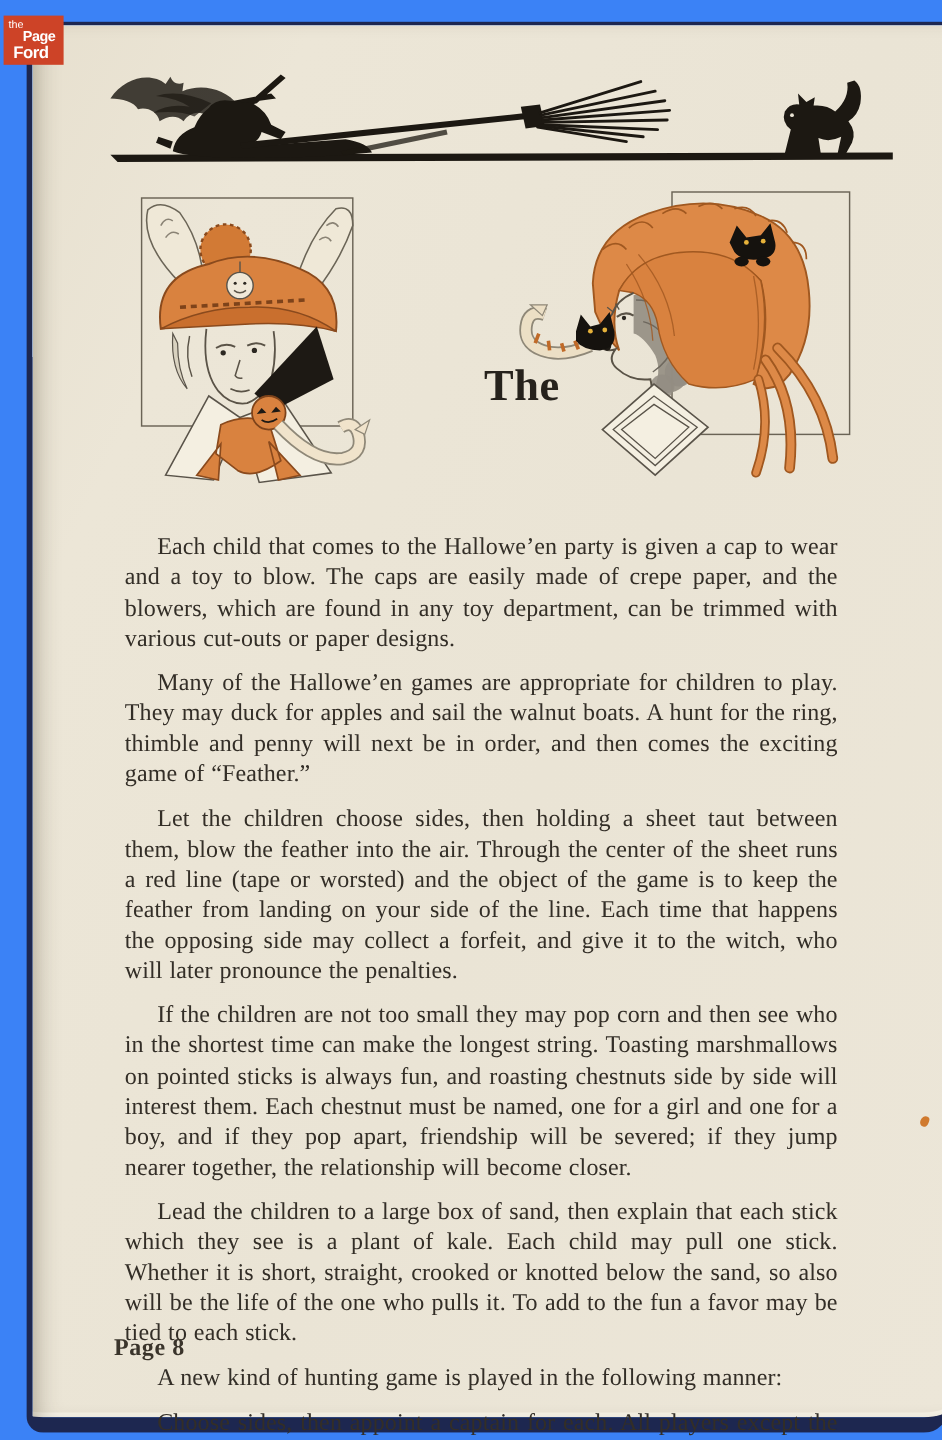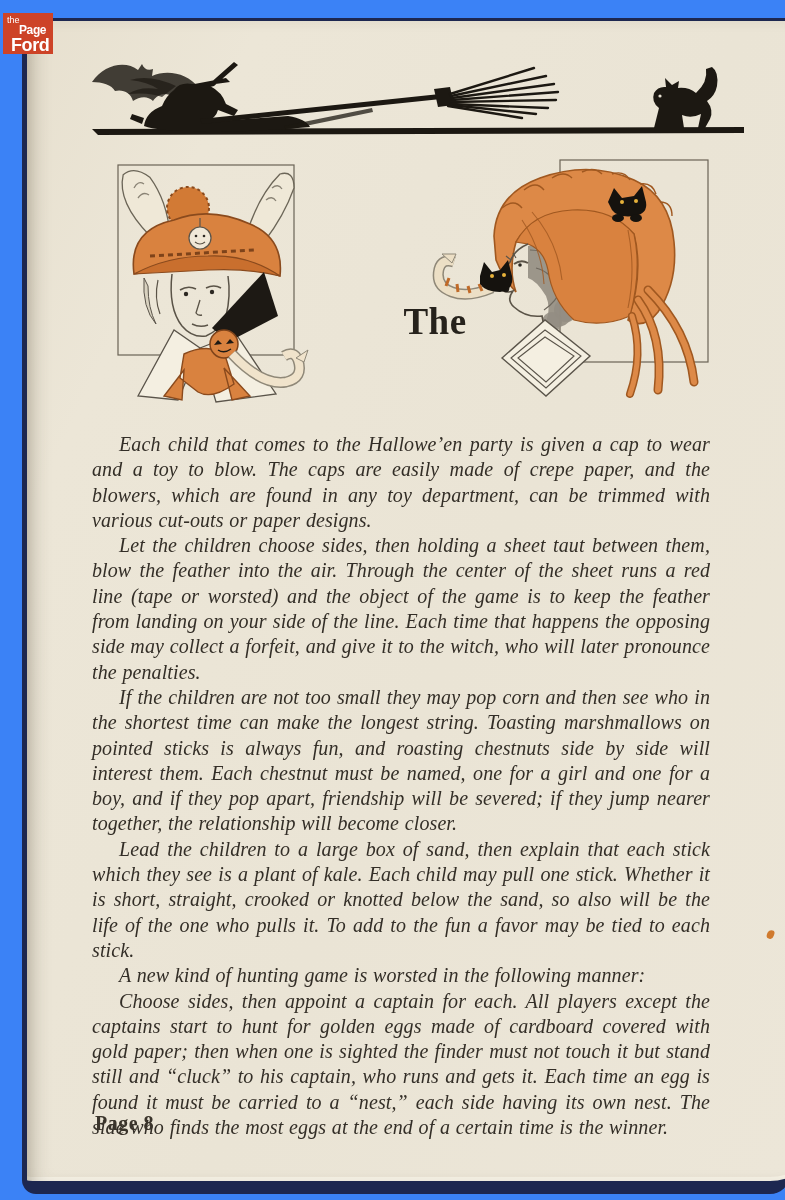--- a/index.html
+++ b/index.html
@@ -10,31 +10,31 @@
         background:linear-gradient(115deg,#e7e0cf 0%,#ece6d7 18%,#eae4d5 55%,#ece6d8 100%);
         border-left:5px solid #1d2750;border-top:3px solid #1d2750;border-bottom:13px solid #1d2750;
         border-radius:2px 0 20px 14px;
         box-shadow:inset 14px 0 22px -14px rgba(60,50,30,.45), inset 0 -4px 0 #f6f2e6;}
   
   .logo{position:absolute;left:3px;top:13px;width:50px;height:41px;background:#cd4327;
         z-index:5;color:#fff;font-family:"Liberation Sans", sans-serif;line-height:1;
         padding:3px 0 0 4px;box-sizing:border-box;}
   .logo .l1{font-size:9px;display:block;}
   .logo .l2{font-size:12px;font-weight:bold;display:block;margin:-1px 0 0 12px;letter-spacing:-.4px;}
-  .logo .l3{font-size:18px;font-weight:bold;display:block;margin:0 0 16px 4px;letter-spacing:-.4px;}
+  .logo .l3{font-size:14px;font-weight:bold;display:block;margin:0 0 16px 4px;letter-spacing:-.4px;}
   .abs{position:absolute;}
   
   .title{position:absolute;left:300px;top:302px;width:270px;text-align:center;
          color:#26221c;font-weight:bold;font-size:37px;line-height:40px;
          letter-spacing:.5px;word-spacing:7px;}
   
   .bodytext{position:absolute;left:92px;top:432px;width:618px;color:#332e27;
             font-size:20px;line-height:25.3px;text-align:justify;
             letter-spacing:.1px;word-spacing:.6px;}
-  .bodytext p{margin:0;text-indent:27px;font-style:italic;}
+  .bodytext p{margin:12px;text-indent:27px;}
   .pagenum{position:absolute;left:95px;top:1112px;font-size:20px;font-weight:bold;
            color:#3a342b;letter-spacing:.5px;}
   .blemish{position:absolute;left:767px;top:930px;width:7px;height:9px;background:#d07a2e;
            border-radius:60% 40% 50% 50%;transform:rotate(20deg);}
   svg{display:block;}
   .ink{fill:#1c1812;}
   .line{stroke:#5a5347;fill:none;}
 </style>
 </head>
 <body>
@@ -205,24 +205,25 @@
         <circle cx="72" cy="125" r="2" fill="#e6b23a"></circle>
     </g>
   </svg>
 
   <div class="title">
     <div>The</div>
   </div>
 
   <div class="bodytext">
     <p>Each child that comes to the Hallowe’en party is given a cap to wear and a toy to blow.  The caps are easily made of crepe paper, and the blowers, which are found in any toy department, can be trimmed with various cut-outs or paper designs.</p>
+    <p>Many of the Hallowe’en games are appropriate for children to play.  They may duck for apples and sail the walnut boats.  A hunt for the ring, thimble and penny will next be in order, and then comes the exciting game of “Feather.”</p>
     <p>Let the children choose sides, then holding a sheet taut between them, blow the feather into the air.  Through the center of the sheet runs a red line (tape or worsted) and the object of the game is to keep the feather from landing on your side of the line.  Each time that happens the opposing side may collect a forfeit, and give it to the witch, who will later pronounce the penalties.</p>
     <p>If the children are not too small they may pop corn and then see who in the shortest time can make the longest string.  Toasting marshmallows on pointed sticks is always fun, and roasting chestnuts side by side will interest them.  Each chestnut must be named, one for a girl and one for a boy, and if they pop apart, friendship will be severed; if they jump nearer together, the relationship will become closer.</p>
     <p>Lead the children to a large box of sand, then explain that each stick which they see is a plant of kale.  Each child may pull one stick.  Whether it is short, straight, crooked or knotted below the sand, so also will be the life of the one who pulls it.  To add to the fun a favor may be tied to each stick.</p>
-    <p>A new kind of hunting game is worsted in the following manner:</p>
+    <p>A new kind of hunting game is played in the following manner:</p>
     <p>Choose sides, then appoint a captain for each.  All players except the captains start to hunt for golden eggs made of cardboard covered with gold paper; then when one is sighted the finder must not touch it but stand still and “cluck” to his captain, who runs and gets it. Each time an egg is found it must be carried to a “nest,” each side having its own nest. The side who finds the most eggs at the end of a certain time is the winner.</p>
   </div>
 
   <div class="pagenum">Page 8</div>
 
   <div class="blemish"></div>
 
 </div>
 
 </body></html>

